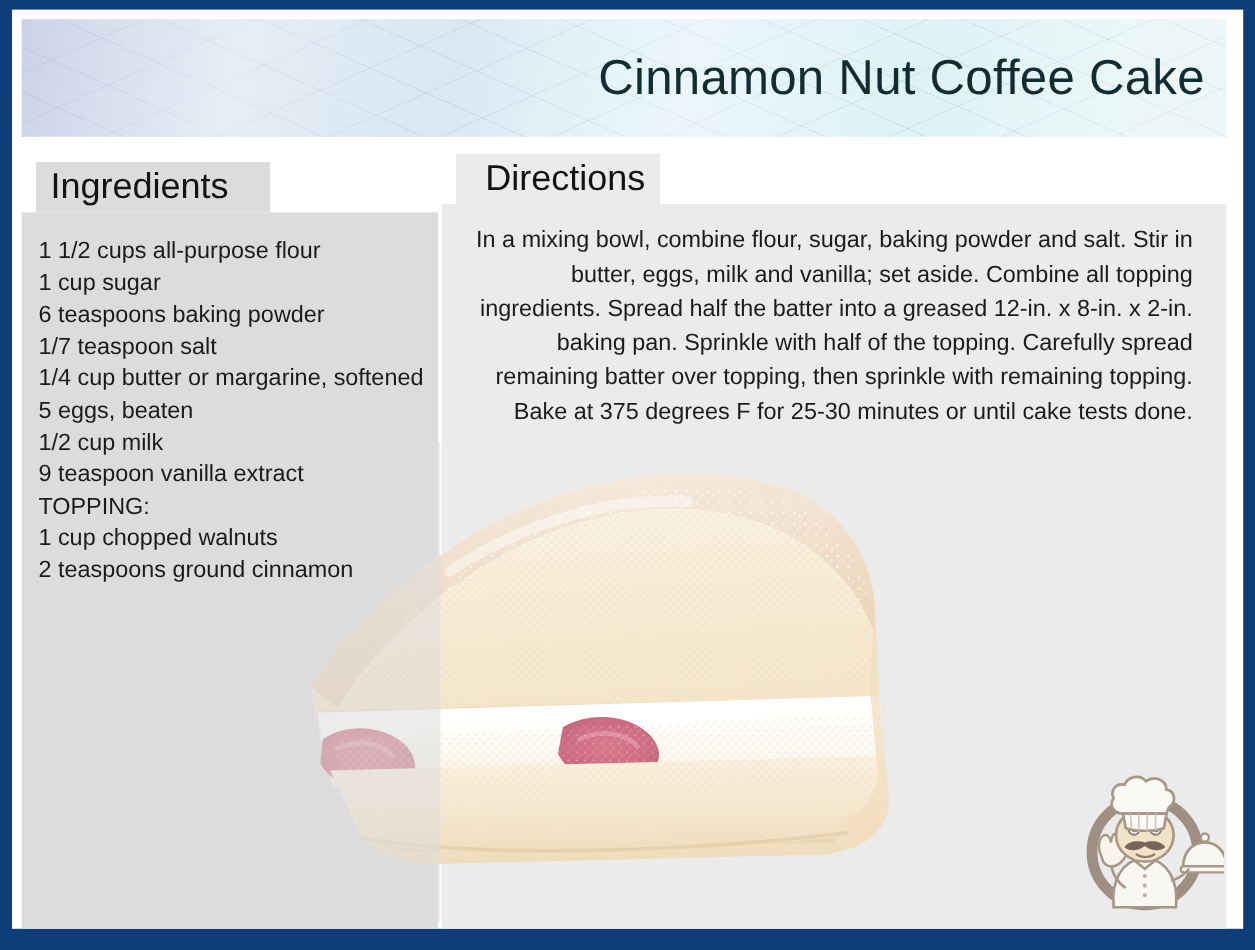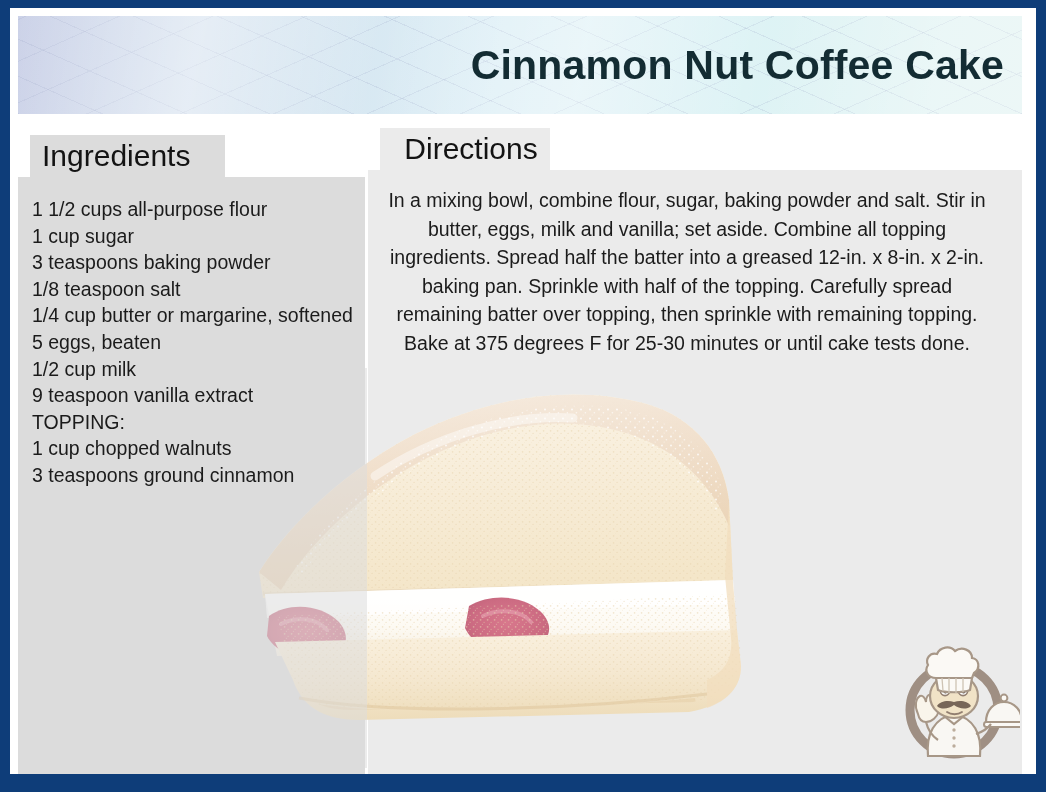--- a/index.html
+++ b/index.html
@@ -55,21 +55,21 @@
         rgba(255,255,255,0) 38px),
       linear-gradient(95deg, #ccd2e8 0%, #d3e2ef 22%, #ddeff6 48%, #ddf3f5 72%, #e2f3f2 100%);
     overflow: hidden;
   }
   #banner-title {
     position: absolute;
     right: 18px;
     top: 50%;
     transform: translateY(-50%);
     font-size: 41px;
-    font-weight: 700;
+    font-weight: 400;
     letter-spacing: 0.2px;
     color: #132c33;
     white-space: nowrap;
   }
 
   
   .section-tab {
     position: absolute;
     background: #dcdcdc;
     display: flex;
@@ -134,21 +134,21 @@
     padding: 0;
   }
   #directions-text {
     position: relative;
     z-index: 3;
     margin: 0;
     padding: 16px 28px 0 12px;
     font-size: 19.5px;
     line-height: 28.5px;
     color: #1b1b1b;
-    text-align: center;
+    text-align: right;
   }
 
   
   #cake-photo {
     position: absolute;
     left: 245px;
     top: 372px;
     width: 540px;
     height: 364px;
     z-index: 2;
@@ -184,29 +184,29 @@
   <div id="page">
 
     <div id="banner">
       <div id="banner-title">Cinnamon Nut Coffee Cake</div>
     </div>
 
     <div class="panel" id="ingredients-panel">
       <ul id="ingredients-list">
           <li>1 1/2 cups all-purpose flour</li>
           <li>1 cup sugar</li>
-          <li>3 teaspoons baking powder</li>
-          <li>1/8 teaspoon salt</li>
+          <li>6 teaspoons baking powder</li>
+          <li>1/7 teaspoon salt</li>
           <li>1/4 cup butter or margarine, softened</li>
           <li>5 eggs, beaten</li>
           <li>1/2 cup milk</li>
           <li>9 teaspoon vanilla extract</li>
           <li>TOPPING:</li>
           <li>1 cup chopped walnuts</li>
-          <li>3 teaspoons ground cinnamon</li>
+          <li>2 teaspoons ground cinnamon</li>
         </ul>
     </div>
 
     <div class="panel" id="directions-panel">
       <p id="directions-text">In a mixing bowl, combine flour, sugar, baking powder and salt. Stir in butter, eggs, milk and vanilla; set aside. Combine all topping ingredients. Spread half the batter into a greased 12-in. x 8-in. x 2-in. baking pan. Sprinkle with half of the topping. Carefully spread remaining batter over topping, then sprinkle with remaining topping. Bake at 375 degrees F for 25-30 minutes or until cake tests done.</p>
     </div>
 
     <div class="section-tab" id="ingredients-tab">
       <span>Ingredients</span>
     </div>

